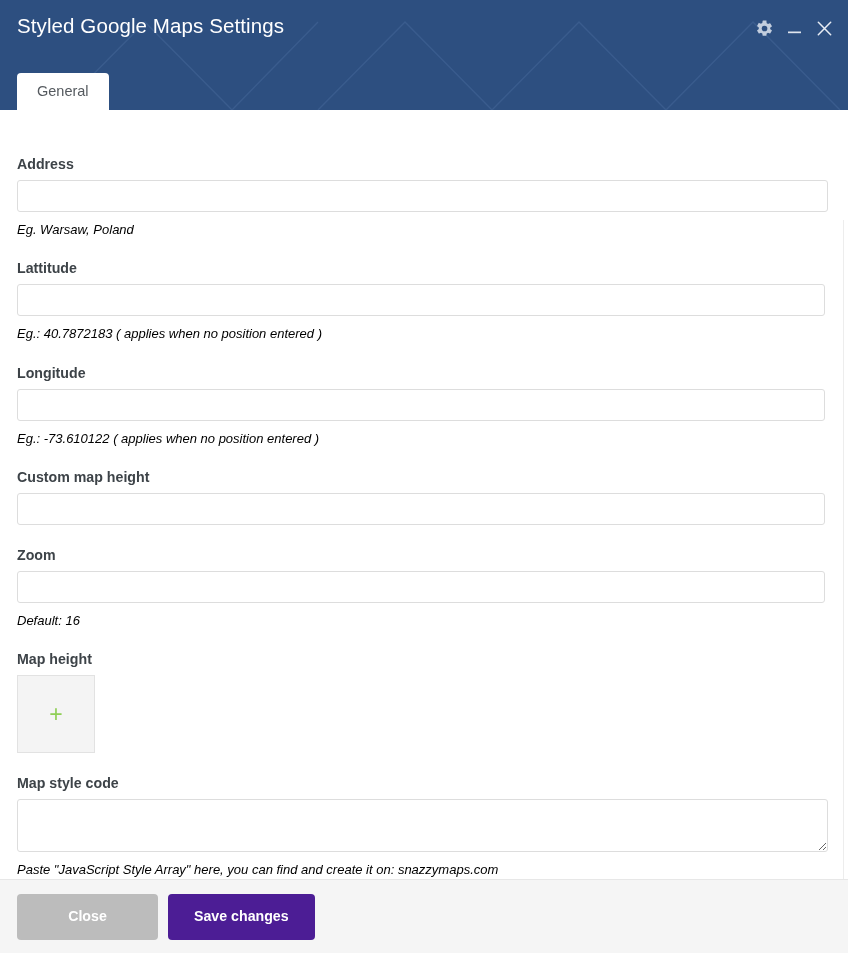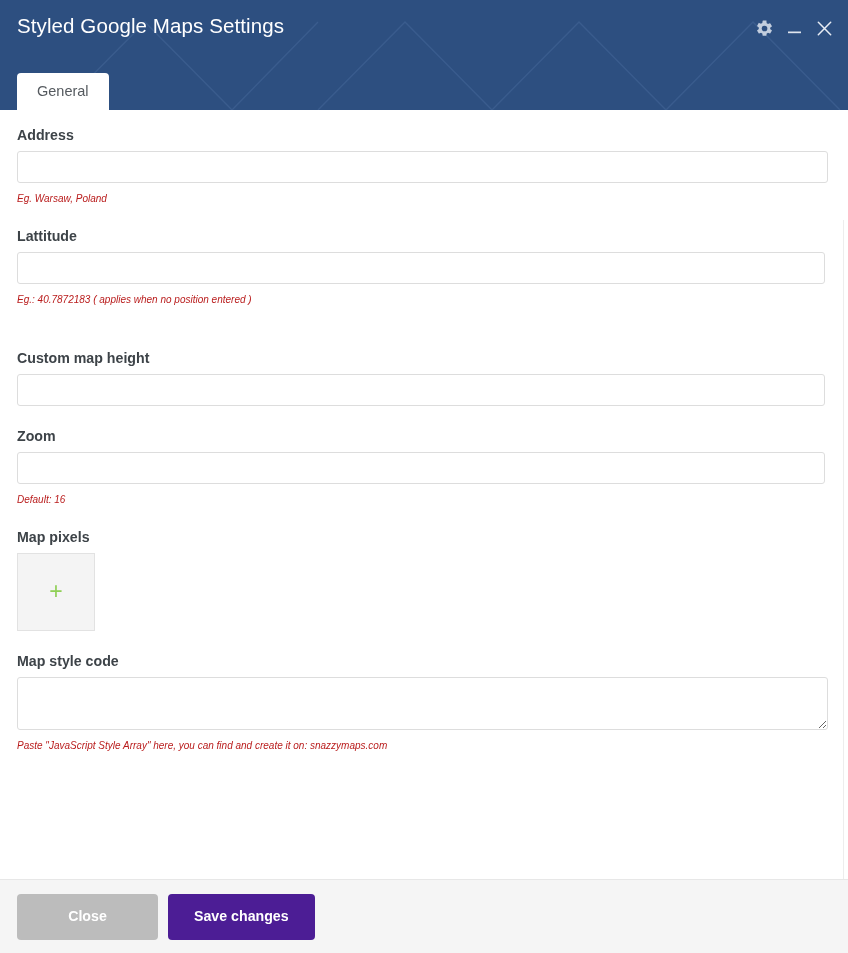--- a/index.html
+++ b/index.html
@@ -92,20 +92,21 @@
   .body {
     position: relative;
     flex: 1 1 auto;
     background: #ffffff;
     overflow: hidden;
     padding: 0;
   }
   .body-inner {
     padding: 17px 17px 0 17px;
     height: 100%;
+    margin-top: 29px;
   }
 
   .field { margin-bottom: 0; }
 
   .flabel {
     display: block;
     font-size: 14.2px;
     font-weight: bold;
     color: #3d4348;
     margin: 0 0 7px 0;
@@ -122,23 +123,23 @@
     font-family: "Liberation Sans", sans-serif;
     font-size: 13.5px;
     color: #444;
     padding: 5px 10px;
     outline: none;
   }
   .finput.narrow { width: 808px; }
 
   .fhelp {
     display: block;
-    font-size: 10px;
+    font-size: 13px;
     font-style: italic;
-    color: #b91c1c;
+    color: #000000;
     margin: 10px 0 0 0;
     line-height: 1.25;
   }
 
   .gap-a { height: 22px; }
 
   
   .marker-box {
     width: 78px;
     height: 78px;
@@ -280,40 +281,45 @@
       <div class="gap-a"></div>
 
       <div class="field">
         <label class="flabel">Lattitude</label>
         <input class="finput narrow" type="text" placeholder="" style="">
         <span class="fhelp">Eg.: 40.7872183 ( applies when no position entered )</span>
       </div>
 
       <div class="gap-a"></div>
 
+      <div class="field">
+        <label class="flabel">Longitude</label>
+        <input class="finput narrow" type="text" placeholder="" style="">
+        <span class="fhelp">Eg.: -73.610122 ( applies when no position entered )</span>
+      </div>
 
       <div class="gap-a"></div>
 
       <div class="field">
         <label class="flabel">Custom map height</label>
         <input class="finput narrow" type="text" placeholder="" style="">
       </div>
 
       <div class="gap-a"></div>
 
       <div class="field">
         <label class="flabel">Zoom</label>
         <input class="finput narrow" type="text" placeholder="" style="">
         <span class="fhelp">Default: 16</span>
       </div>
 
       <div class="gap-a"></div>
 
       <div class="field">
-        <label class="flabel">Map pixels</label>
+        <label class="flabel">Map height</label>
         <div class="marker-box">
           <span class="marker-plus">+</span>
         </div>
       </div>
 
       <div style="height:22px"></div>
 
       <div class="field">
         <label class="flabel">Map style code</label>
         <textarea class="ftextarea" placeholder="" style=""></textarea>

